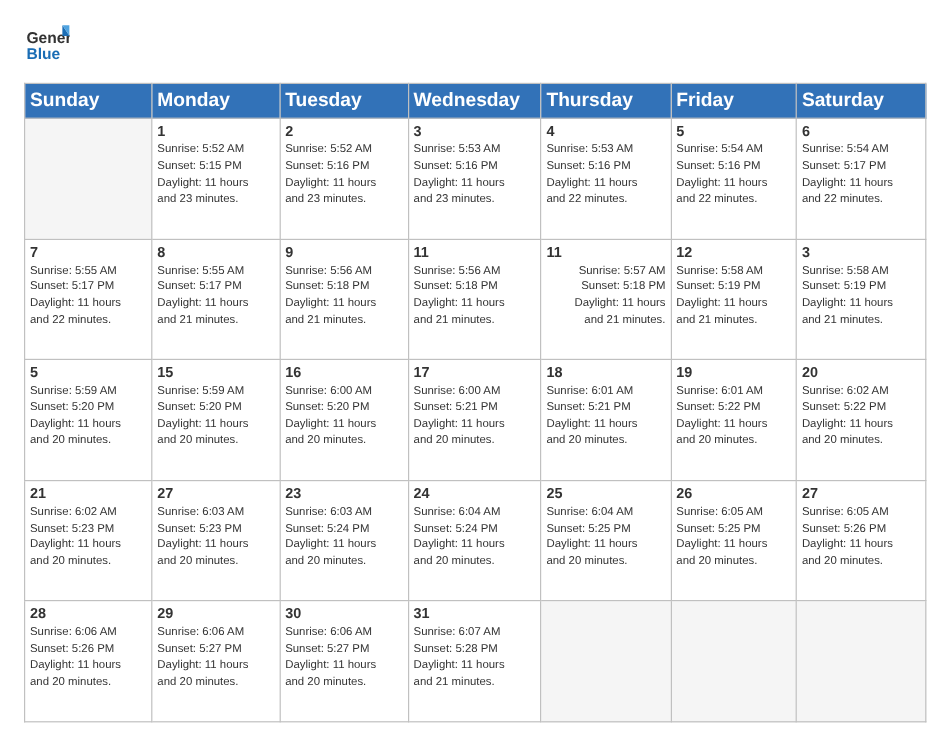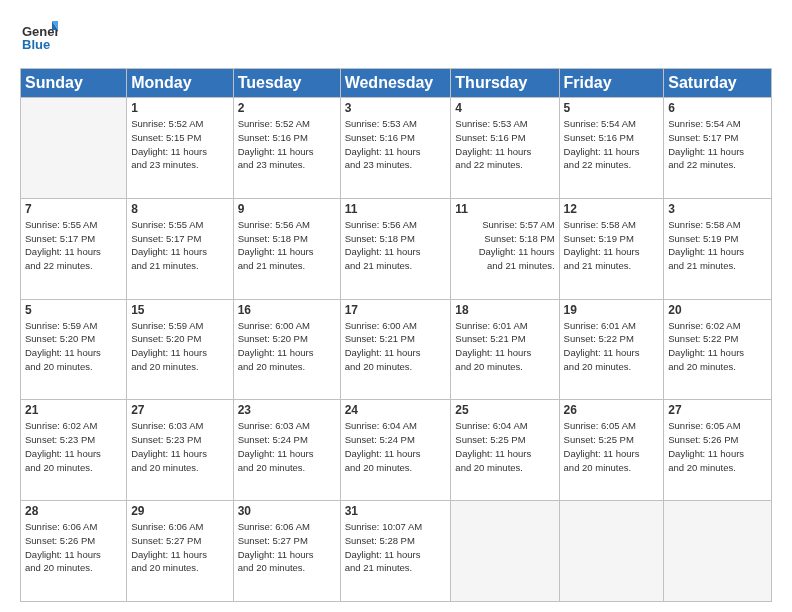--- a/index.html
+++ b/index.html
@@ -329,21 +329,21 @@
           </td>
           <td>
             <span class="day-num">30</span>
             <div class="day-detail" style="white-space: pre-line;">Sunrise: 6:06 AM
 Sunset: 5:27 PM
 Daylight: 11 hours
 and 20 minutes.</div>
           </td>
           <td>
             <span class="day-num">31</span>
-            <div class="day-detail" style="white-space: pre-line;">Sunrise: 10:07 AM
+            <div class="day-detail" style="white-space: pre-line;">Sunrise: 6:07 AM
 Sunset: 5:28 PM
 Daylight: 11 hours
 and 21 minutes.</div>
           </td>
           <td class="empty"></td>
           <td class="empty"></td>
           <td class="empty"></td>
         </tr>
       </tbody>
   </table>

